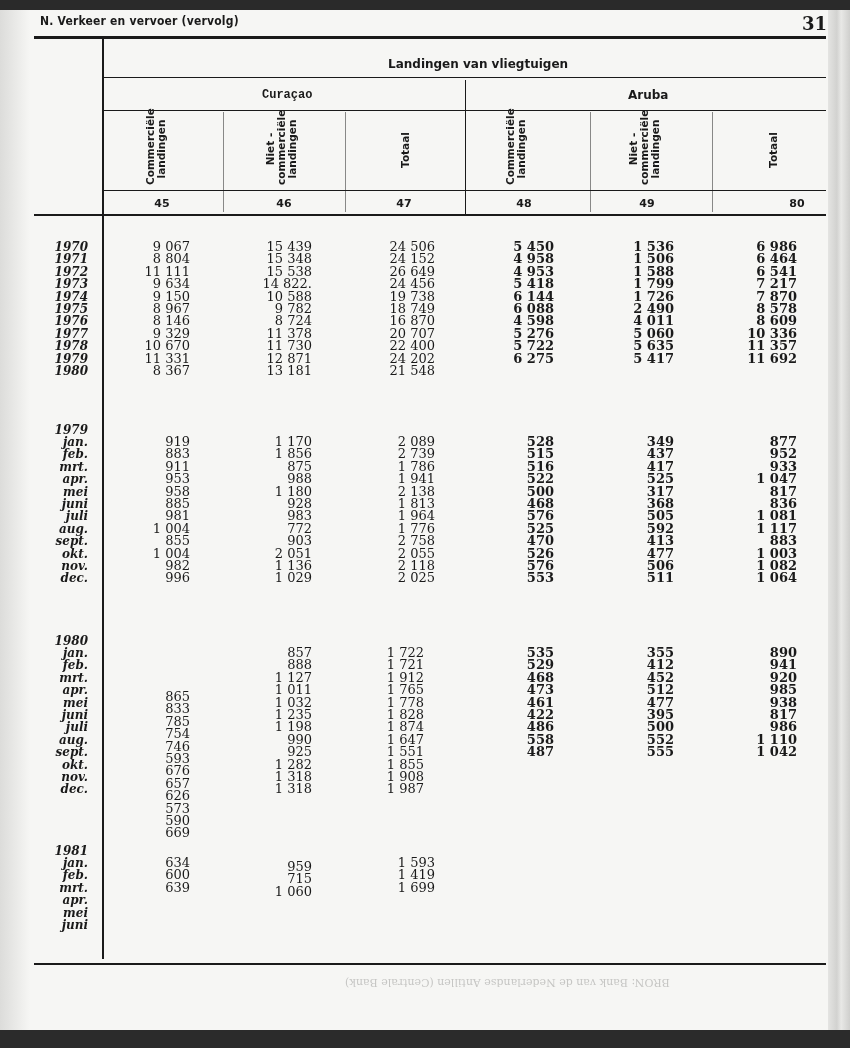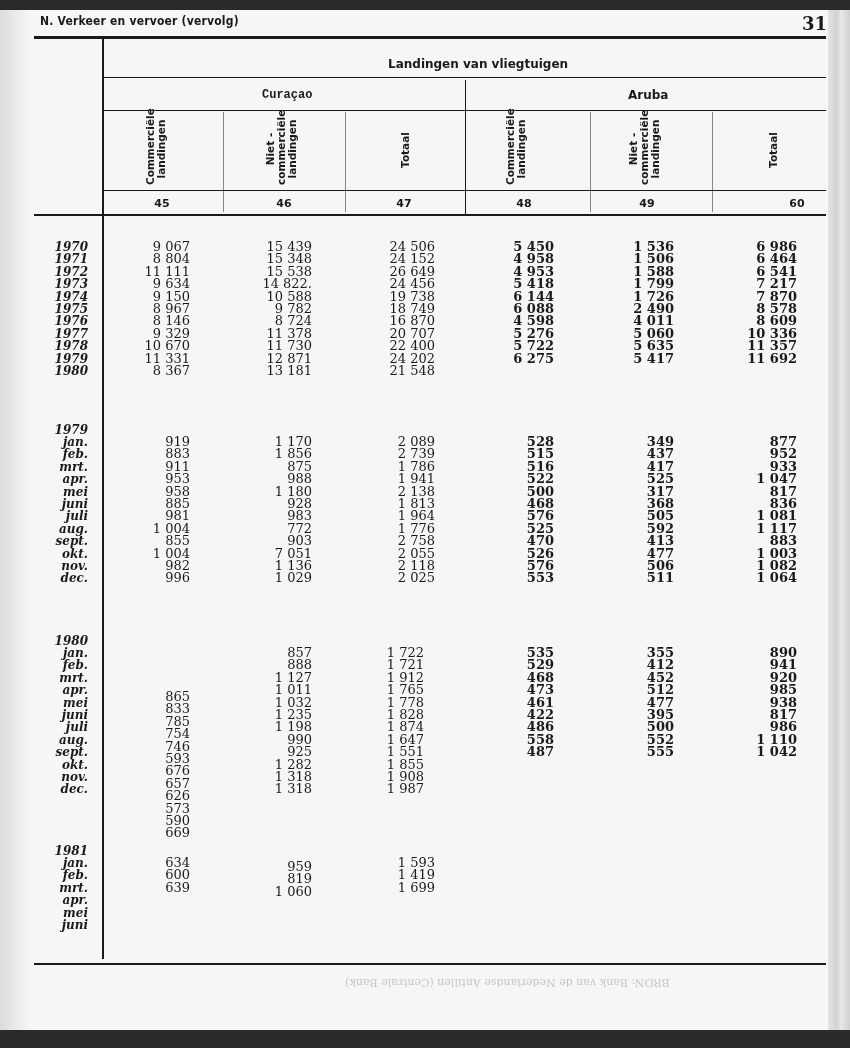--- a/index.html
+++ b/index.html
@@ -93,21 +93,21 @@
 <div class="vtext" style="left:628px; top:185px; width:72px;">Niet -
 commerciële
 landingen</div>
 <div class="vtext" style="left:768px; top:175px; width:50px;">Totaal</div>
 
 <div class="colnum" style="left:142px;">45</div>
 <div class="colnum" style="left:264px;">46</div>
 <div class="colnum" style="left:384px;">47</div>
 <div class="colnum" style="left:504px;">48</div>
 <div class="colnum" style="left:627px;">49</div>
-<div class="colnum" style="left:777px;">60</div>
+<div class="colnum" style="left:777px;">80</div>
 
 <div id="table-body">
     <div class="labels" style="top: 241px;">
       <span class="section-label">1970</span>
       <span class="section-label">1971</span>
       <span class="section-label">1972</span>
       <span class="section-label">1973</span>
       <span class="section-label">1974</span>
       <span class="section-label">1975</span>
       <span class="section-label">1976</span>
@@ -226,21 +226,21 @@
     <div class="col" style="top: 436px; left: 232px; width: 80px;">
       <span class="v">1 170</span>
       <span class="v">1 856</span>
       <span class="v">875</span>
       <span class="v">988</span>
       <span class="v">1 180</span>
       <span class="v">928</span>
       <span class="v">983</span>
       <span class="v">772</span>
       <span class="v">903</span>
-      <span class="v">7 051</span>
+      <span class="v">2 051</span>
       <span class="v">1 136</span>
       <span class="v">1 029</span>
     </div>
     <div class="col" style="top: 436px; left: 355px; width: 80px;">
       <span class="v">2 089</span>
       <span class="v">2 739</span>
       <span class="v">1 786</span>
       <span class="v">1 941</span>
       <span class="v">2 138</span>
       <span class="v">1 813</span>
@@ -404,21 +404,21 @@
     <div class="col" style="top: 857px; left: 110px; width: 80px;">
       <span class="v">634</span>
       <span class="v">600</span>
       <span class="v">639</span>
       <span class="v"></span>
       <span class="v"></span>
       <span class="v"></span>
     </div>
     <div class="col" style="top: 861px; left: 232px; width: 80px;">
       <span class="v">959</span>
-      <span class="v">819</span>
+      <span class="v">715</span>
       <span class="v">1 060</span>
       <span class="v"></span>
       <span class="v"></span>
       <span class="v"></span>
     </div>
     <div class="col" style="top: 857px; left: 355px; width: 80px;">
       <span class="v">1 593</span>
       <span class="v">1 419</span>
       <span class="v">1 699</span>
       <span class="v"></span>

